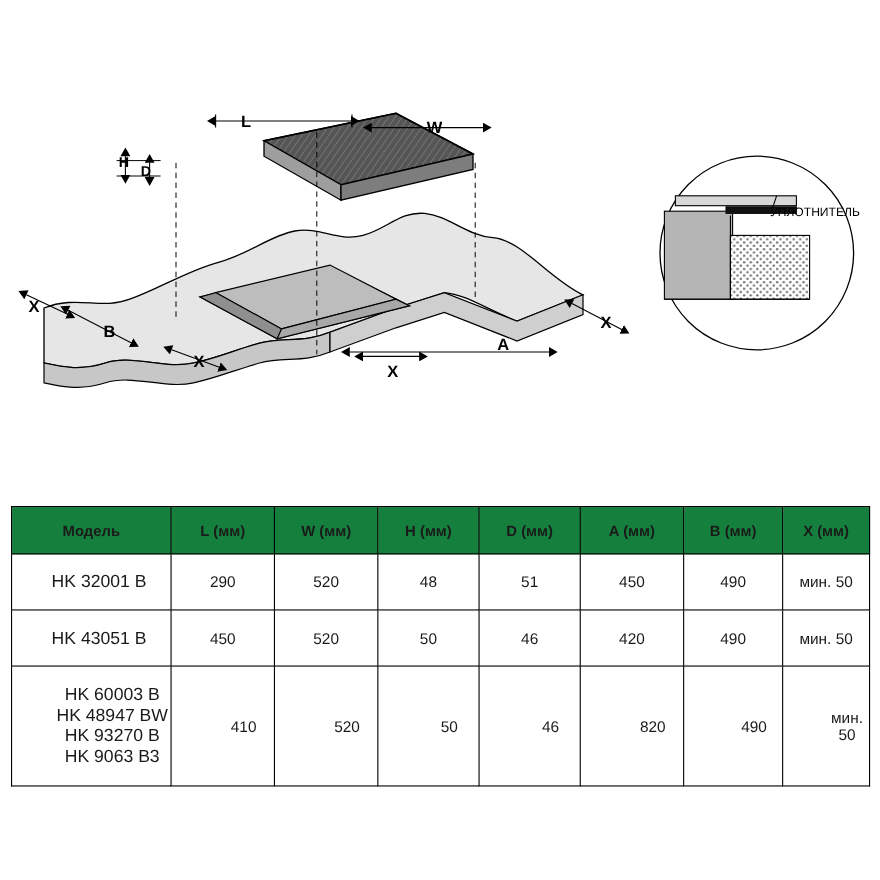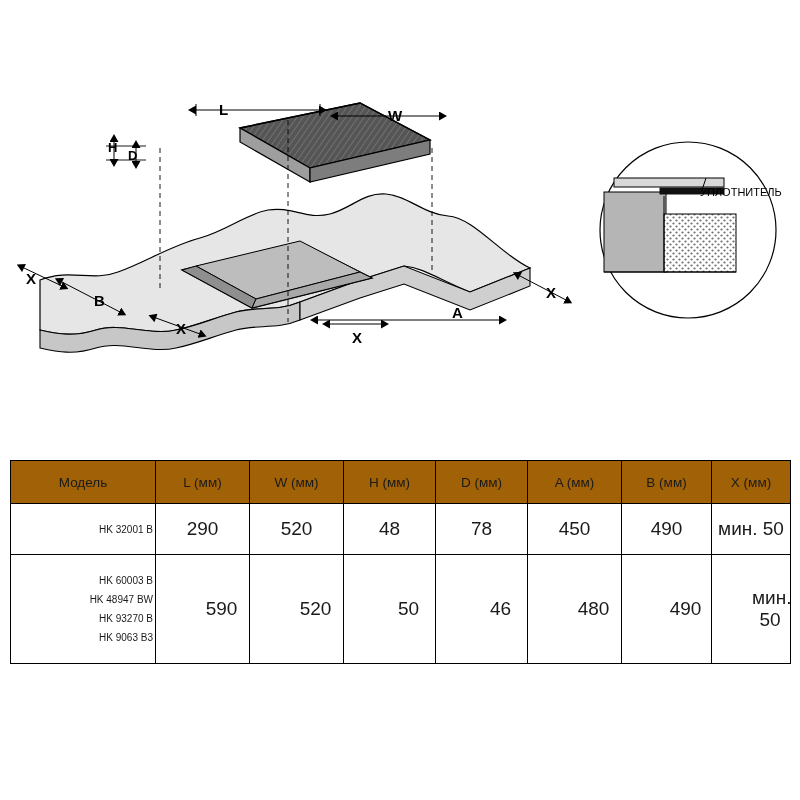--- a/index.html
+++ b/index.html
@@ -39,33 +39,33 @@
     table-layout: fixed;
     font-size: 13px;
   }
   table.spec th, table.spec td {
     border: 1px solid #000000;
     text-align: center;
     vertical-align: middle;
     padding: 6px 2px;
   }
   table.spec thead th {
-    font-weight: normal;
-    background: #a16207;
+    font-weight: bold;
+    background: #15803d;
     height: 30px;
     font-size: 13.5px;
   }
   table.spec tbody td {
     height: 38px;
-    font-size: 19px;
+    font-size: 14px;
   }
   table.spec tbody td.model-cell {
-    text-align: right;
+    text-align: center;
     padding-left: 16px;
-    font-size: 10px;
+    font-size: 16px;
     line-height: 19px;
   }
   table.spec tbody tr.tall td {
     height: 96px;
     padding-left: 40px;
   }
   .model-lines span {
     display: block;
     white-space: nowrap;
   }
@@ -254,39 +254,53 @@
       <tbody>
         <tr>
           <td class="model-cell">
             <span class="model-lines">
               <span>HK 32001 B</span>
             </span>
           </td>
           <td>290</td>
           <td>520</td>
           <td>48</td>
-          <td>78</td>
+          <td>51</td>
           <td>450</td>
+          <td>490</td>
+          <td>мин. 50</td>
+        </tr>
+        <tr>
+          <td class="model-cell">
+            <span class="model-lines">
+              <span>HK 43051 B</span>
+            </span>
+          </td>
+          <td>450</td>
+          <td>520</td>
+          <td>50</td>
+          <td>46</td>
+          <td>420</td>
           <td>490</td>
           <td>мин. 50</td>
         </tr>
         <tr class="tall">
           <td class="model-cell">
             <span class="model-lines">
               <span>HK 60003 B</span>
               <span>HK 48947 BW</span>
               <span>HK 93270 B</span>
               <span>HK 9063 B3</span>
             </span>
           </td>
-          <td>590</td>
+          <td>410</td>
           <td>520</td>
           <td>50</td>
           <td>46</td>
-          <td>480</td>
+          <td>820</td>
           <td>490</td>
           <td>мин. 50</td>
         </tr>
       </tbody>
     </table>
   </div>
 
 </div>
 
 </body></html>

